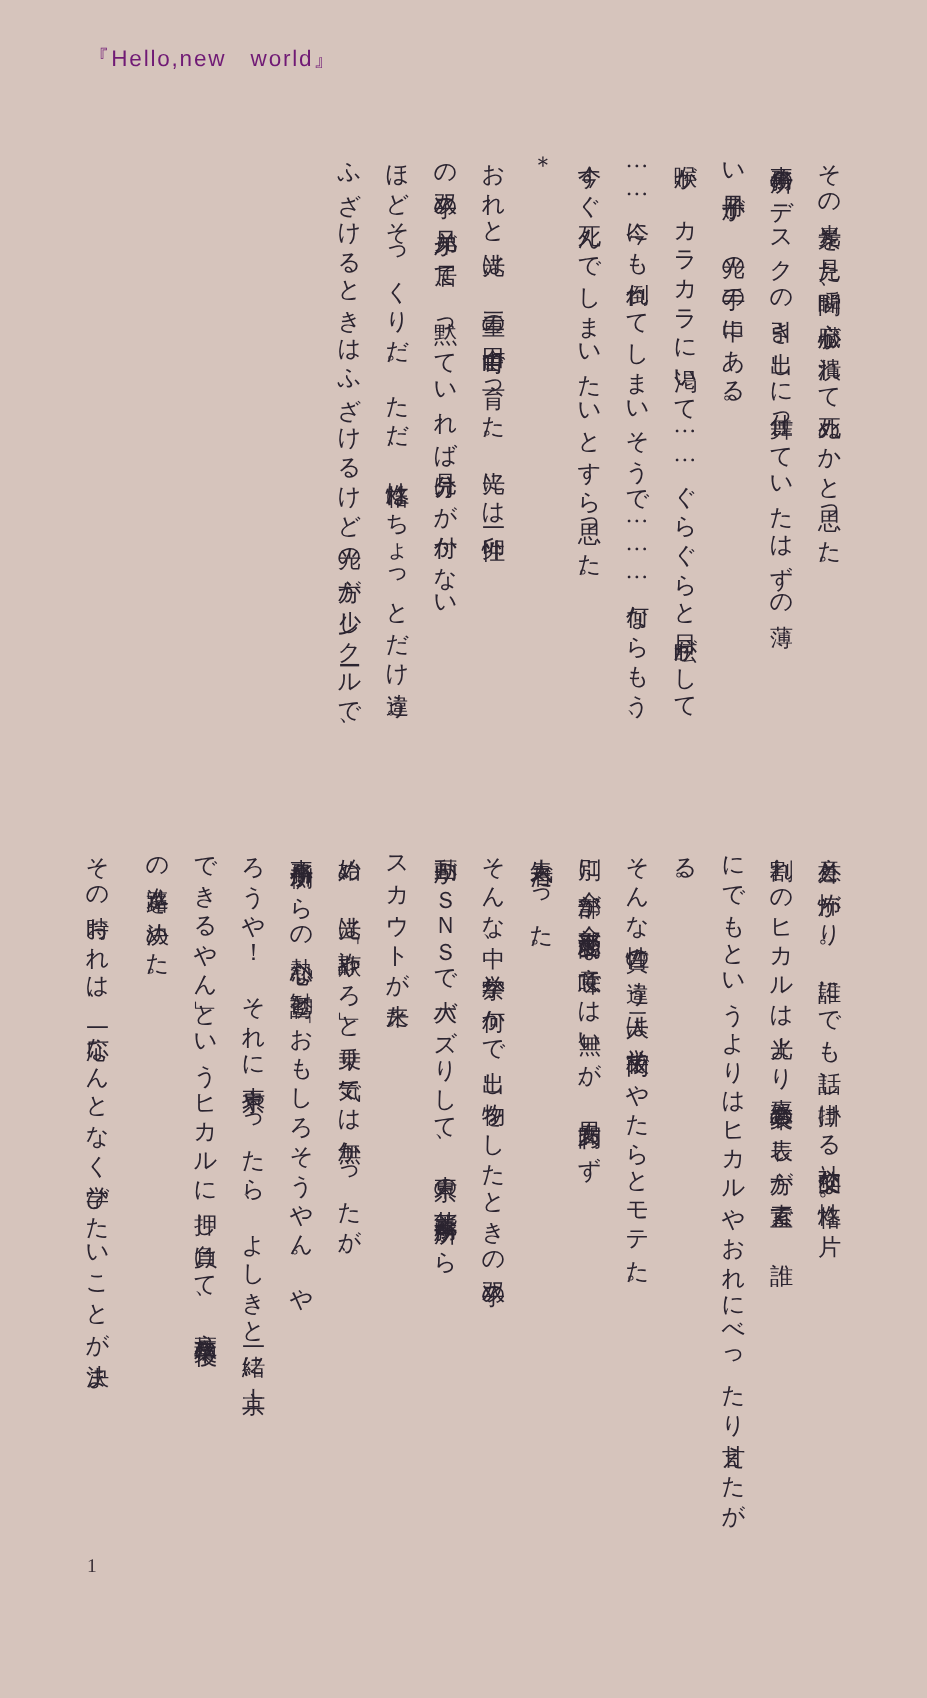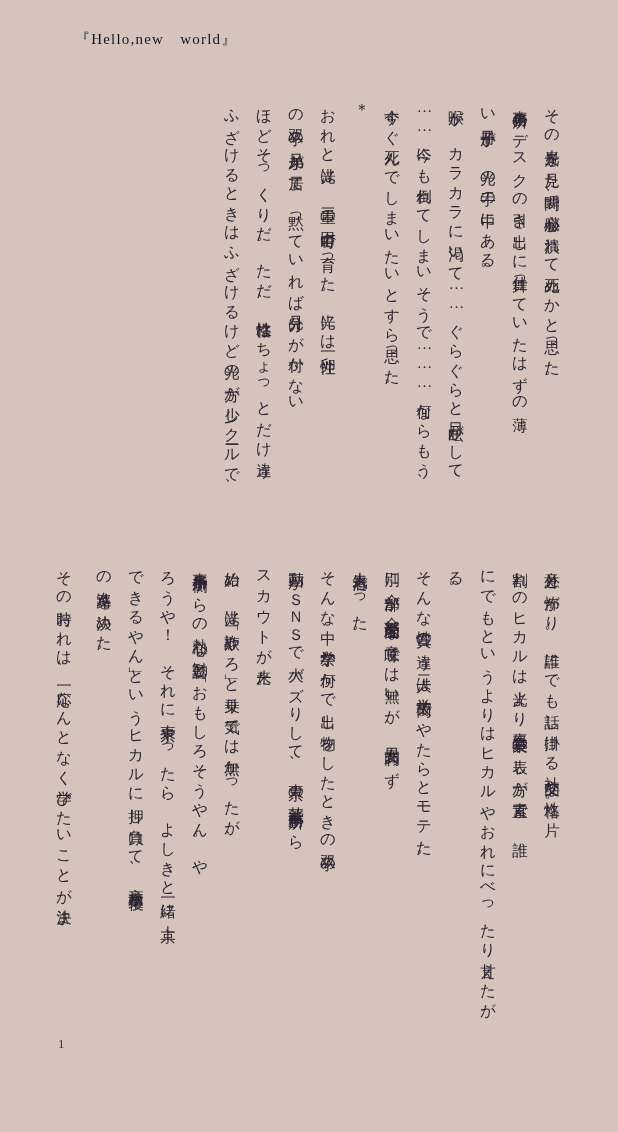--- a/index.html
+++ b/index.html
@@ -15,25 +15,25 @@
     overflow: hidden;
     position: relative;
   }
   .page {
     position: absolute;
     inset: 0;
   }
   .title {
     position: absolute;
     top: 30px;
-    left: 75px;
+    left: 58px;
     font-size: 15px;
     letter-spacing: 0.08em;
-    color: #0f172a;
-    font-family: Liberation Serif, serif;
+    color: #701a75;
+    font-family: Liberation Sans, sans-serif;
   }
   
   .vcol {
     position: absolute;
     writing-mode: vertical-rl;
     text-orientation: upright;
     font-size: 15.5px;
     line-height: 1.0;
     letter-spacing: 0.12em;
     color: #2b2430;

